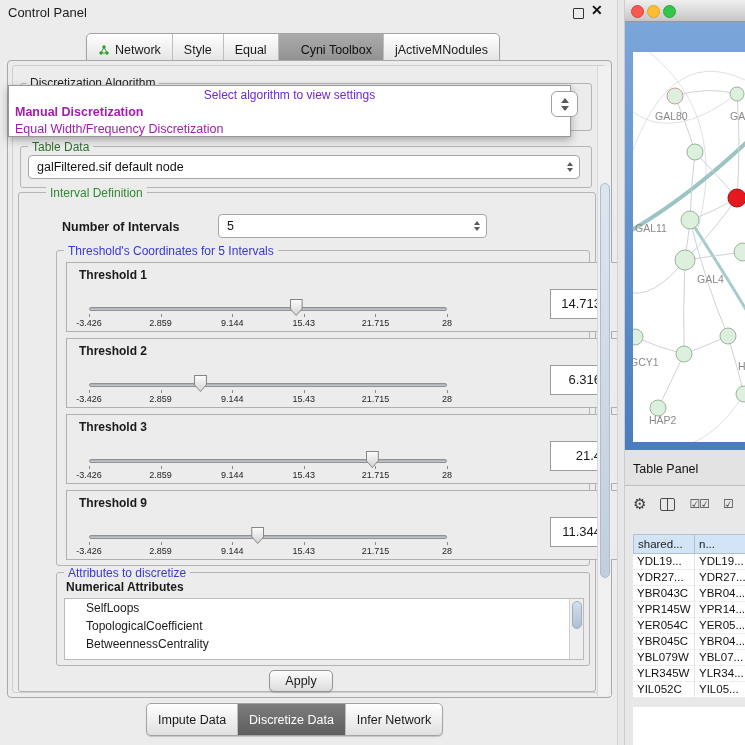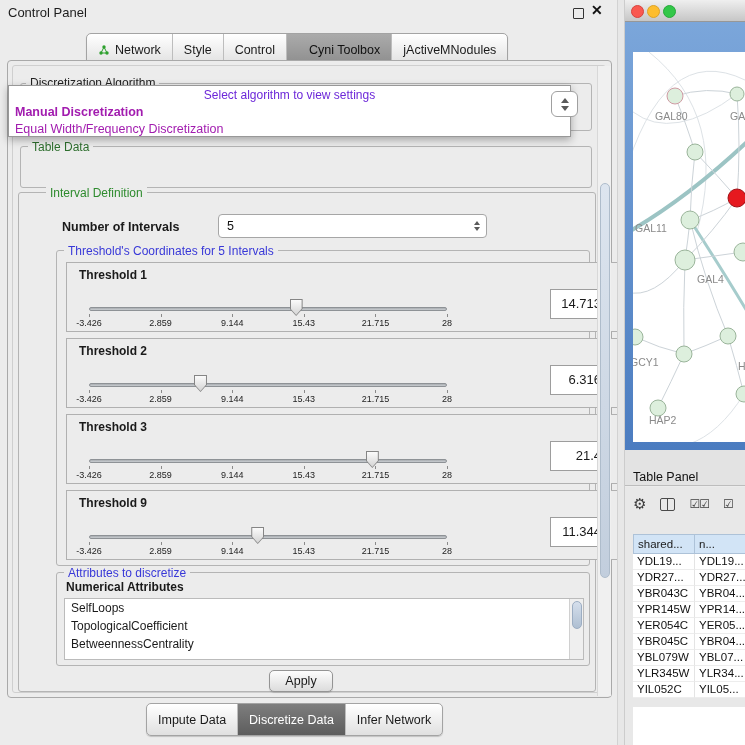--- a/index.html
+++ b/index.html
@@ -81,21 +81,21 @@
   .tick-marks i { position:absolute; top:15px; width:1px; height:3px; background:#8a8a8a; }
   .tick-labels span { position:absolute; top:19px; transform:translateX(-50%); font-size:9px; color:#222; white-space:nowrap; }
   .value-box { position:absolute; left:450px; top:26px; width:58px; height:30px; background:#fff; border:1px solid #9d9d9d;
                font-size:13px; line-height:28px; text-align:right; padding-right:6px;margin-left:33px; }
 
   
   #attr-group { left:56px; top:572px; width:534px; height:94px; }
   #attr-legend { left:64px; top:566px; }
   #attr-label { position:absolute; left:66px; top:580px; font-size:12px; font-weight:bold; }
   #attr-list { position:absolute; left:64px; top:598px; width:520px; height:62px; background:#fff; border:1px solid #bbb; overflow:hidden; }
-  .attr-item { font-size:12px; line-height:16px; padding:1px 6px; white-space:nowrap; }
+  .attr-item { font-size:12px; line-height:16px; padding:1px 21px; white-space:nowrap; }
   #attr-scroll { position:absolute; right:0; top:0; bottom:0; width:14px; background:#efefef; border-left:1px solid #d0d0d0; }
   #attr-thumb { position:absolute; left:1.5px; top:2px; width:10px; height:28px; background:linear-gradient(#d5dfec,#aebfd2); border:1px solid #9cadc2; border-radius:6px; }
 
   #apply-btn { position:absolute; left:269px; top:670px; width:64px; height:22px; border:1px solid #949494; border-radius:5px;
                background:linear-gradient(#fdfdfd,#dcdcdc); font-size:12.5px; text-align:center; line-height:20px; box-shadow:0 1px 1px rgba(0,0,0,.15); }
 
   
   #cp-scroll { position:absolute; left:597px; top:66px; width:14px; height:630px; background:#f0f0f0; border-left:1px solid #d8d8d8; }
   #cp-thumb { position:absolute; left:1.5px; top:117px; width:10px; height:395px; background:linear-gradient(#dde5ef,#c2cedd); border:1px solid #aebccb; border-radius:6px; }
 
@@ -107,21 +107,21 @@
   .light { position:absolute; top:5px; width:13px; height:13px; border-radius:50%; }
   #light-red { left:6px; background:#f95850; border:1px solid #d8423c; }
   #light-yellow { left:22px; background:#fdbd2e; border:1px solid #dda327; }
   #light-green { left:38px; background:#32c748; border:1px solid #27a93b; }
   #net-frame { position:absolute; left:0; top:22px; width:120px; height:428px; background:linear-gradient(#7ba6da,#4b7cc0); }
   #net-canvas { position:absolute; left:8px; top:30px; width:112px; height:390px; background:#fff; overflow:hidden; }
   #net-svg { width:112px; height:390px; display:block; }
   .net-label { font-size:10.5px; fill:#8a8a8a; font-family:"Liberation Sans",sans-serif; }
 
   #tp-header { position:absolute; left:625px; top:450px; width:120px; height:36px; background:#e3e3e3; border-bottom:1px solid #bdbdbd; }
-  #tp-title { position:absolute; left:8px; top:20px; font-size:12.5px; color:#111; }
+  #tp-title { position:absolute; left:8px; top:12px; font-size:12.5px; color:#111; }
   #tp-body { position:absolute; left:625px; top:487px; width:120px; height:258px; background:#e8e8e8; overflow:hidden; }
   #tp-toolbar { position:absolute; left:8px; top:6px; width:112px; height:22px; display:flex; align-items:center; gap:14px; overflow:hidden; }
   .tb-icon { font-size:15px; color:#3c3c3c; line-height:18px; white-space:nowrap; }
   #cols-icon { width:15px; height:13px; border:1.5px solid #4a4a4a; border-radius:2px;
                background:linear-gradient(to right, transparent 46%, #4a4a4a 46%, #4a4a4a 56%, transparent 56%); }
   .cb-icon { font-size:12px; color:#3c3c3c; letter-spacing:-1px; white-space:nowrap; }
 
   #tp-table { position:absolute; left:8px; top:47px; width:120px; }
   .tp-thead { display:flex; }
   .th { height:20px; background:#d2e4f6; border:1px solid #adc2d8; border-left:none; font-size:11.5px; line-height:18px; padding-left:4px;
@@ -150,21 +150,21 @@
         <circle cx="3" cy="9" r="1.7" fill="#2da02d"></circle>
           <circle cx="6" cy="3" r="1.7" fill="#2da02d"></circle>
           <circle cx="9" cy="9" r="1.7" fill="#2da02d"></circle>
       </svg>
       <span>Network</span>
     </div>
     <div class="seg">
         <span>Style</span>
       </div>
     <div class="seg">
-        <span>Control</span>
+        <span>Equal</span>
       </div>
     <div class="seg sel">
         <span>Cyni Toolbox</span>
       </div>
     <div class="seg">
         <span>jActiveMNodules</span>
       </div>
   </div>
 
   <div id="main-panel"></div>
@@ -178,20 +178,27 @@
     <div id="dd-item-0" class="dd-item">Manual Discretization</div>
     <div id="dd-item-1" class="dd-item">Equal Width/Frequency Discretization</div>
   </div>
   <div id="algo-combo-cap">
     <span class="arr-up"></span>
     <span class="arr-dn"></span>
   </div>
 
   <div id="td-group" class="group"></div>
   <span id="td-legend" class="legend dgreen">Table Data</span>
+  <div id="td-combo" class="combo">
+    <span class="txt">galFiltered.sif default node</span>
+    <span class="arrows">
+        <span class="arr-up"></span>
+        <span class="arr-dn"></span>
+      </span>
+  </div>
 
   <div id="int-group" class="group"></div>
   <span id="int-legend" class="legend green">Interval Definition</span>
   <span id="noi-label">Number of Intervals</span>
   <div id="noi-combo" class="combo">
     <span class="txt">5</span>
     <span class="arrows">
         <span class="arr-up"></span>
         <span class="arr-dn"></span>
       </span>

